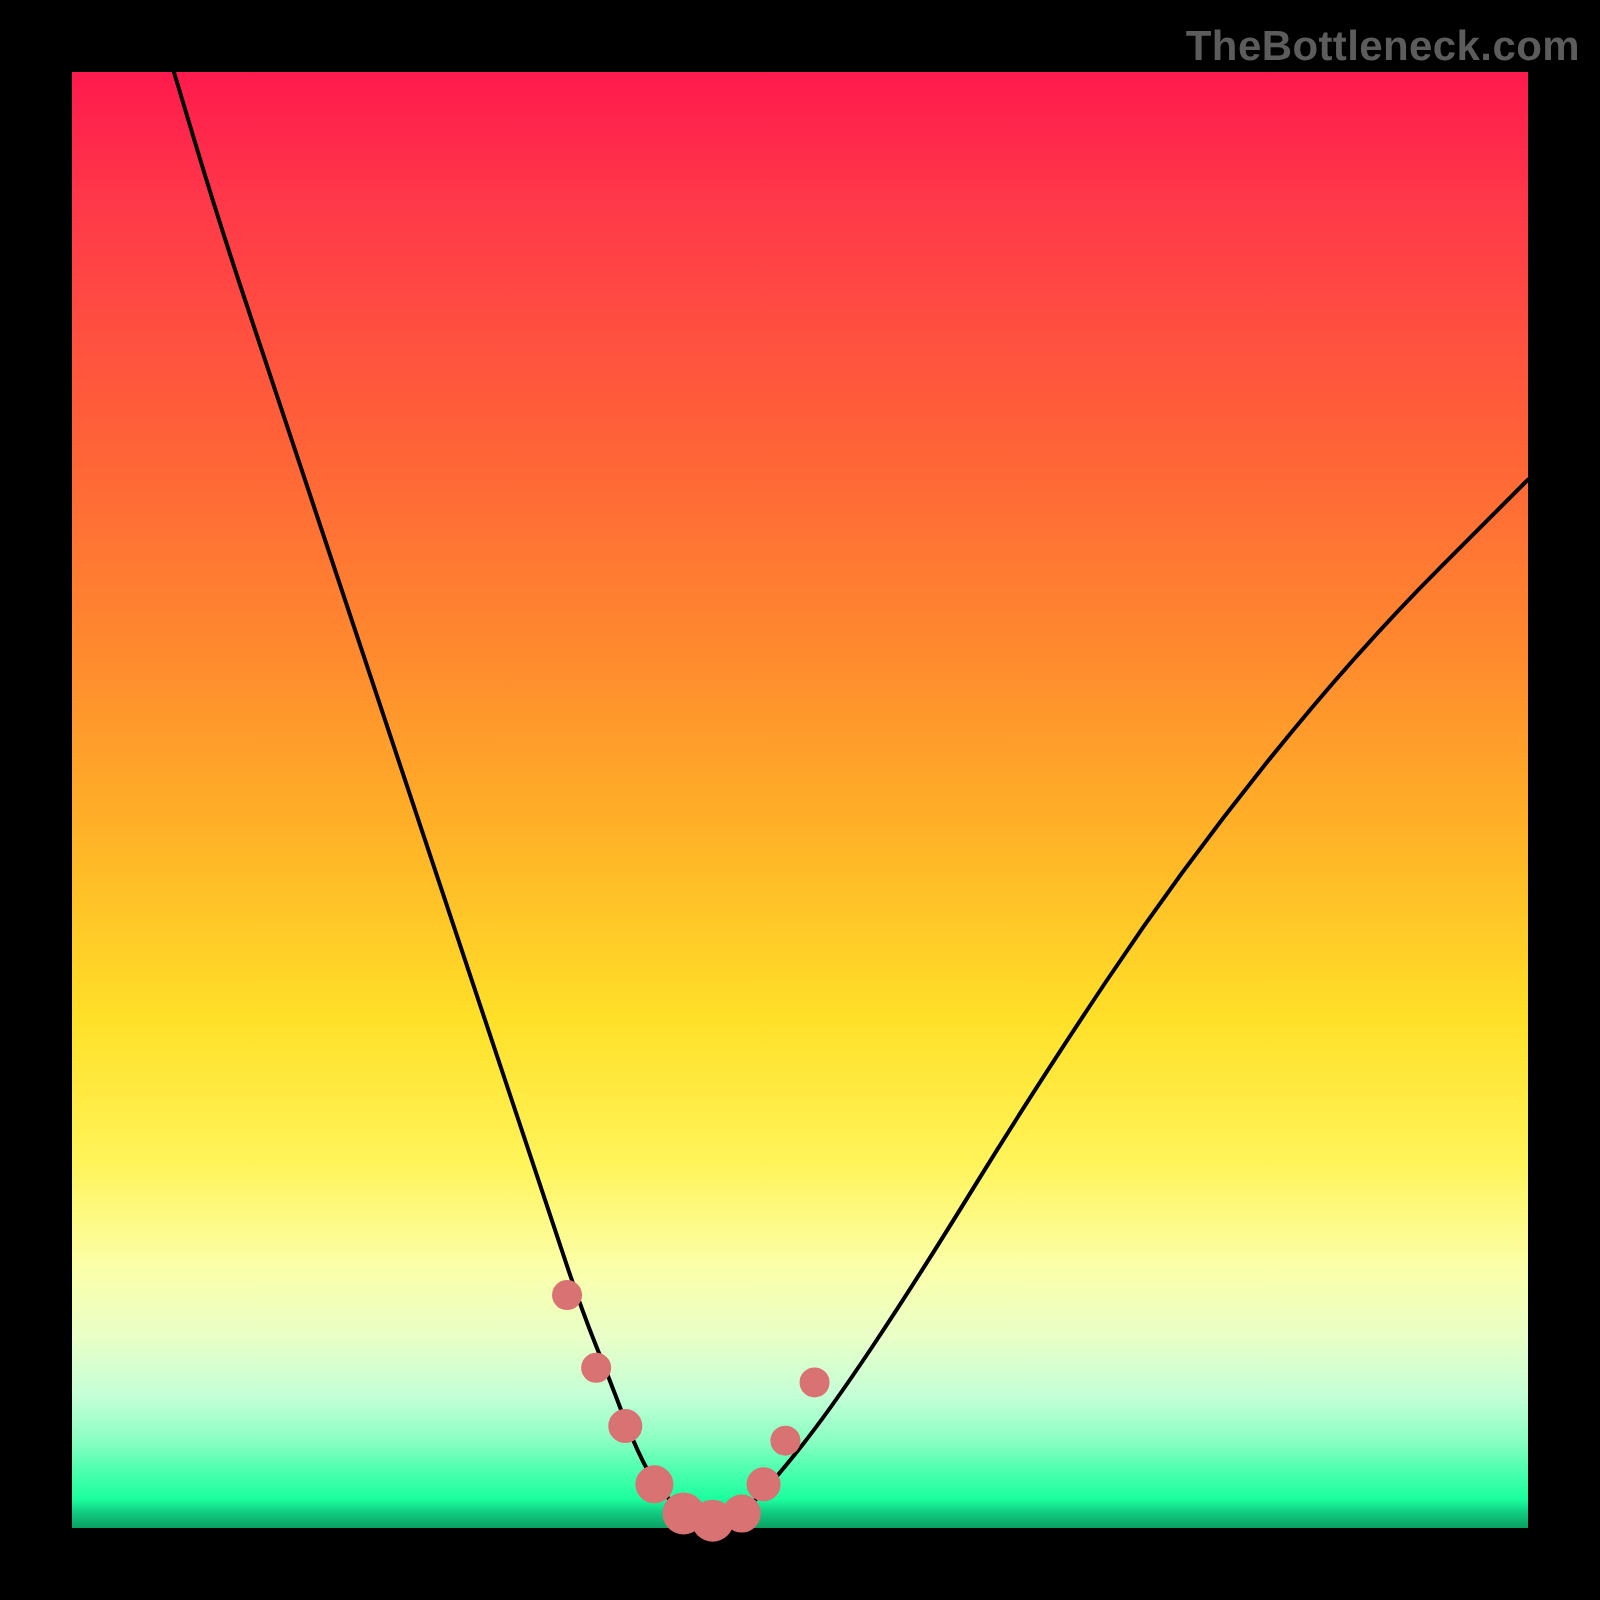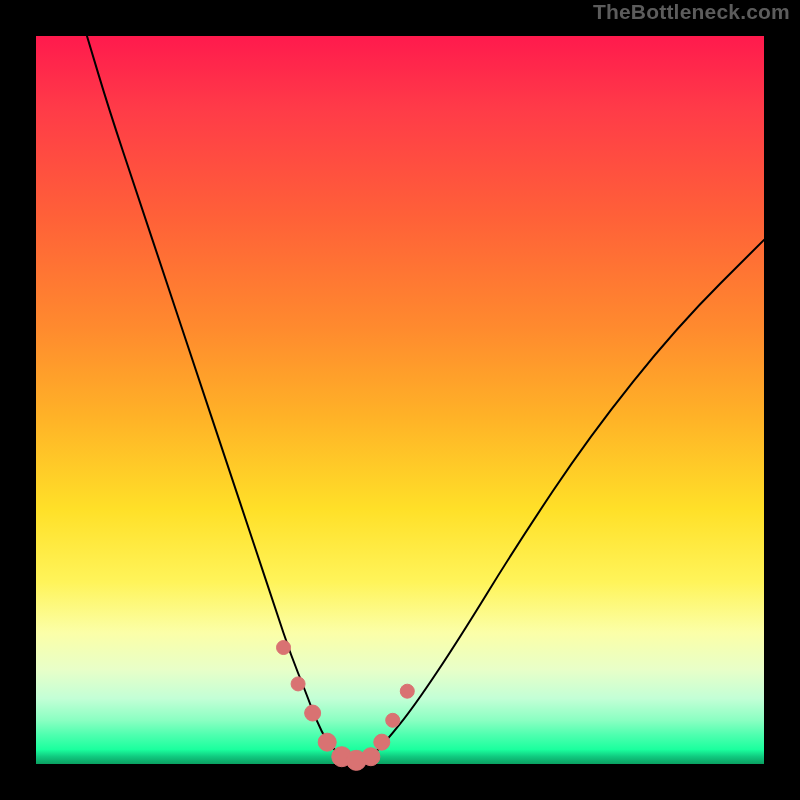--- a/index.html
+++ b/index.html
@@ -56,21 +56,21 @@
     stroke-width: 2;
     stroke-linecap: round;
     stroke-linejoin: round;
   }
   .marker {
     fill: #d97272;
     stroke: #d97272;
   }
   .domain-label {
     position: absolute;
-    top: 0;
+    top: 12px;
     right: 10px;
     color: #5c5c5c;
     font-size: 21px;
     font-weight: 600;
     letter-spacing: 0.2px;
   }
 </style>
 </head>
 <body>
 

